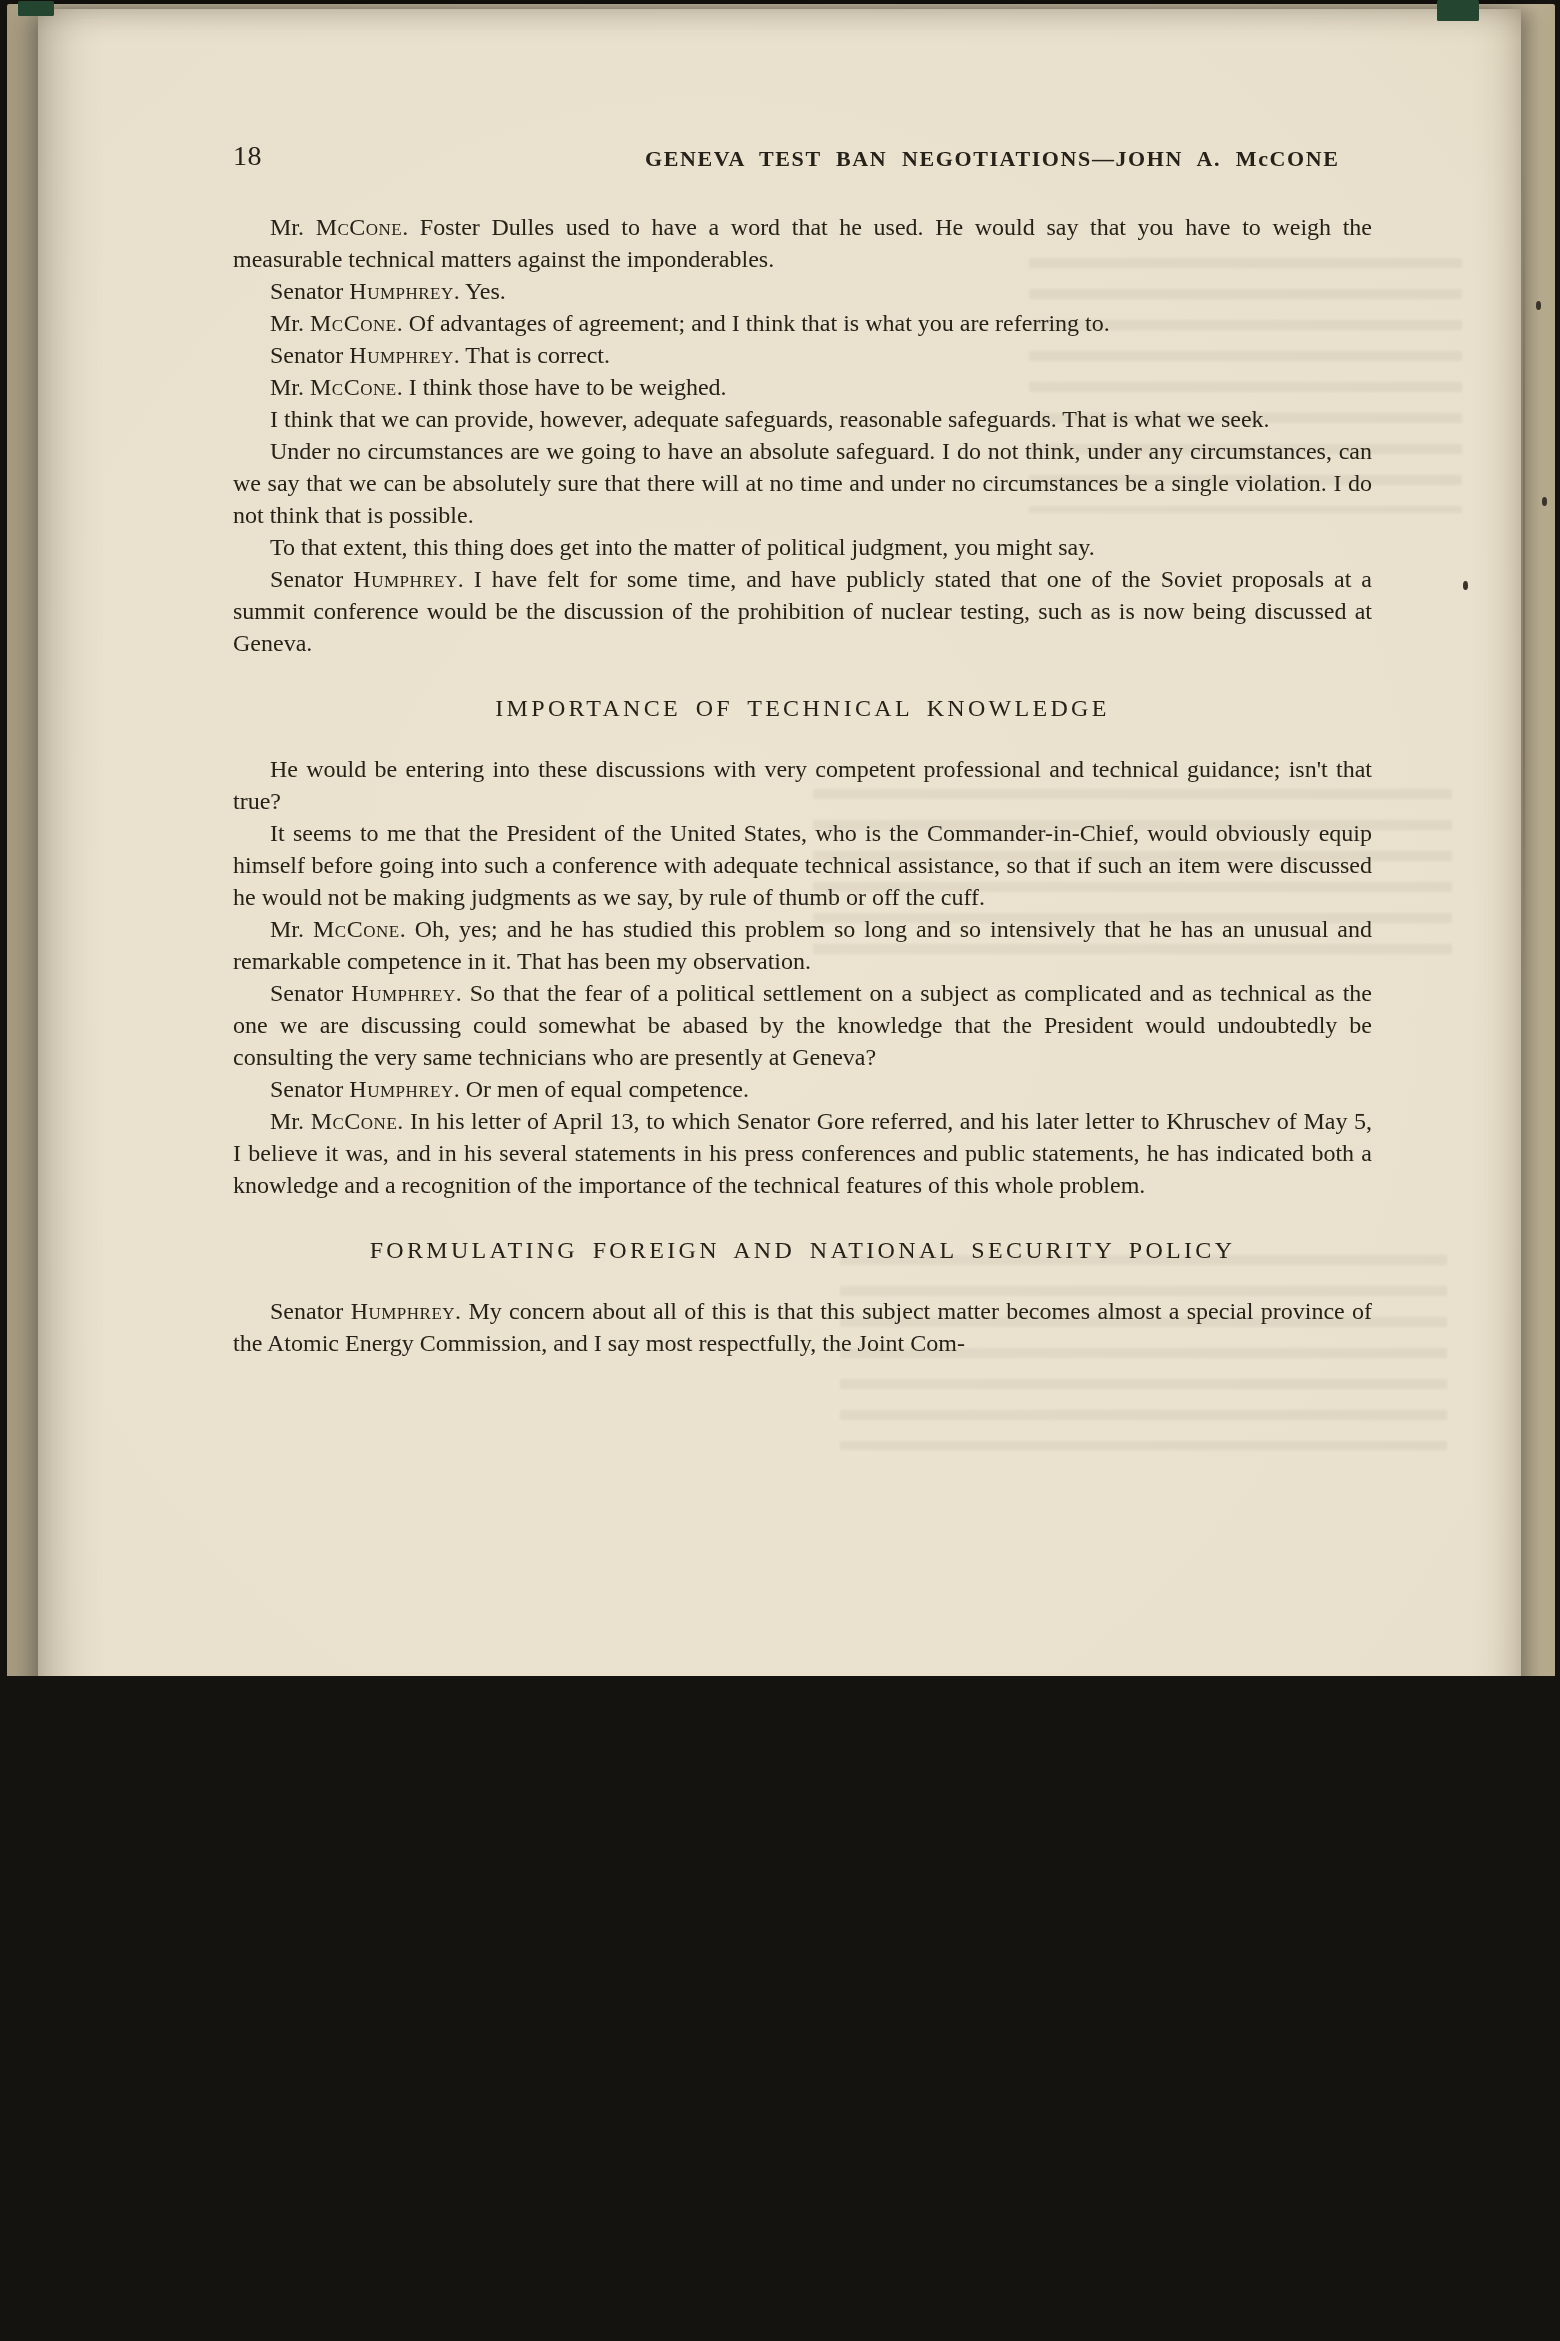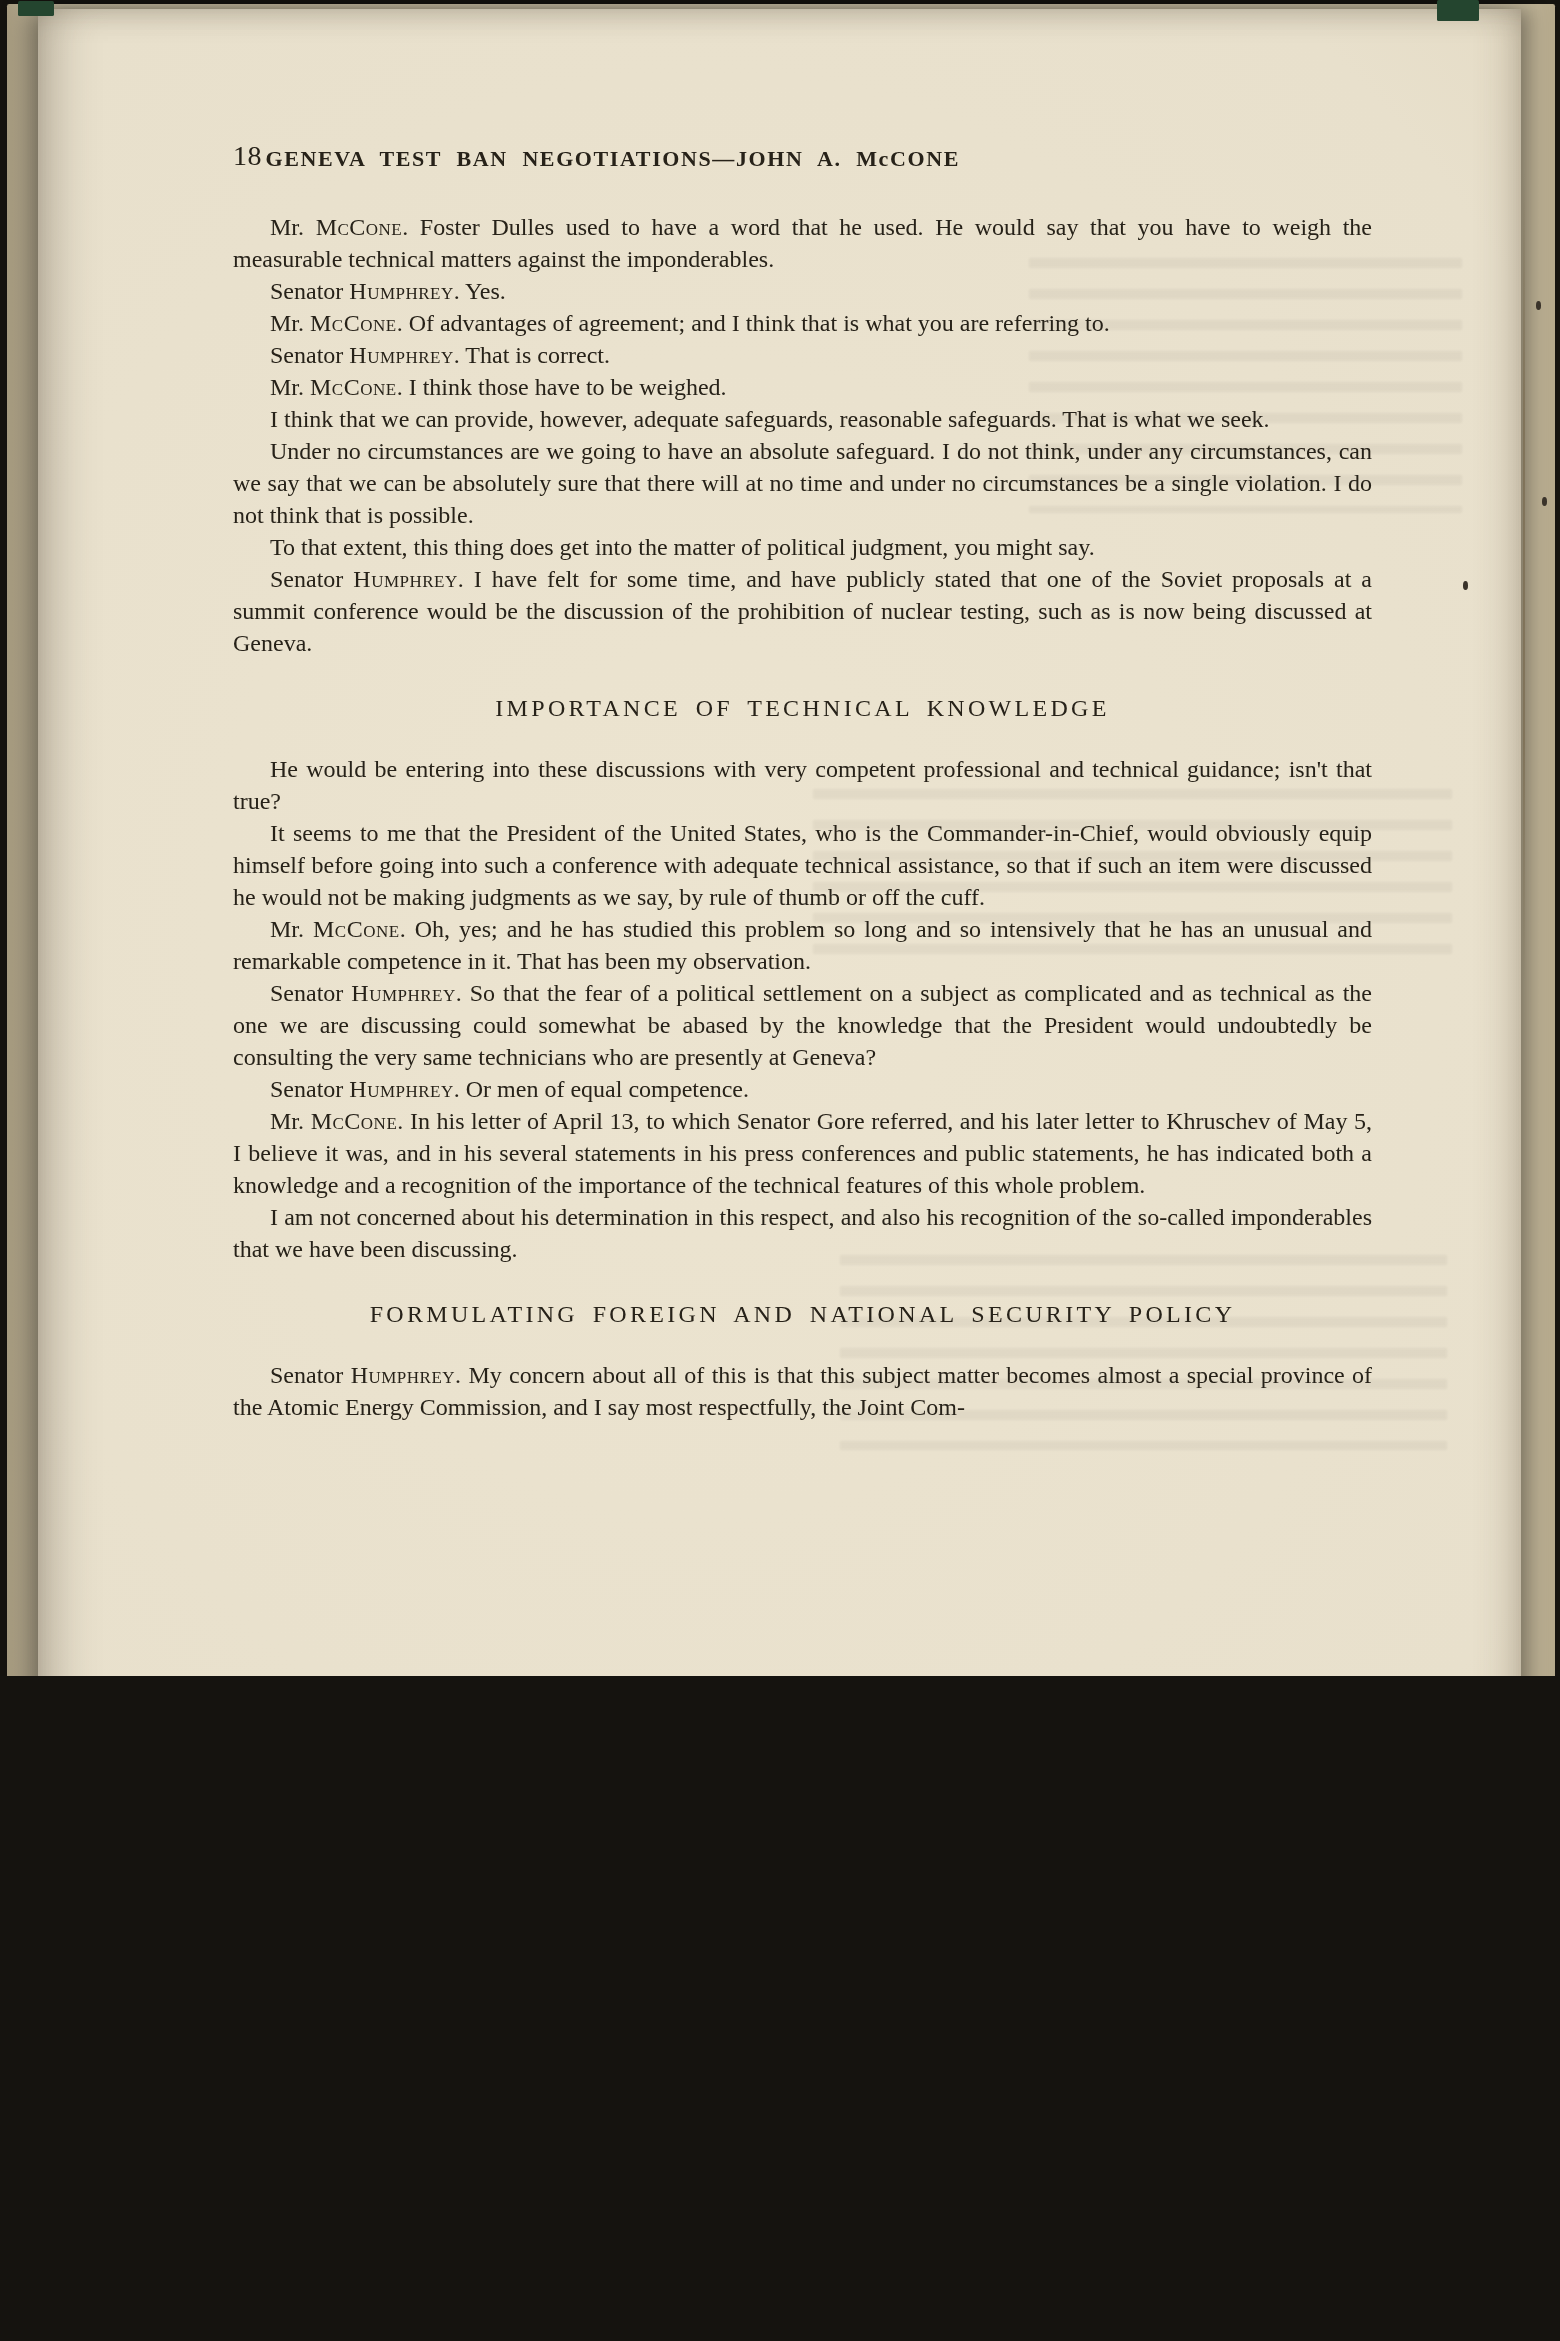--- a/index.html
+++ b/index.html
@@ -55,21 +55,21 @@
     color: var(--ink, #272219);
   }
 
   .header-row { position: relative; height: 40px; margin-bottom: 29px; }
   .page-number {
     position: absolute; left: 0; top: -2.2px;
     font-size: 28px; letter-spacing: 0.5px;
   }
   .running-header {
     position: absolute; left: 32.5px; right: 32.5px; top: 4.3px;
-    text-align: left; font-size: 22px; font-weight: bold;
+    text-align: right; font-size: 22px; font-weight: bold;
     letter-spacing: 1.6px; word-spacing: 7.6px; white-space: nowrap;
   }
 
   .para {
     margin: 0; font-size: 24px; line-height: 32px;
     text-align: justify; text-indent: 37px;
   }
   .speaker { font-variant: small-caps; letter-spacing: 0.5px; }
 
   .section-heading {
@@ -116,20 +116,19 @@
         <p class="para">Under no circumstances are we going to have an absolute safeguard. I do not think, under any circumstances, can we say that we can be absolutely sure that there will at no time and under no circumstances be a single violation. I do not think that is possible.</p>
         <p class="para">To that extent, this thing does get into the matter of political judgment, you might say.</p>
         <p class="para">Senator <span class="speaker">Humphrey</span>. I have felt for some time, and have publicly stated that one of the Soviet proposals at a summit conference would be the discussion of the prohibition of nuclear testing, such as is now being discussed at Geneva.</p>
         <h2 class="section-heading">IMPORTANCE OF TECHNICAL KNOWLEDGE</h2>
         <p class="para">He would be entering into these discussions with very competent professional and technical guidance; isn't that true?</p>
         <p class="para">It seems to me that the President of the United States, who is the Commander-in-Chief, would obviously equip himself before going into such a conference with adequate technical assistance, so that if such an item were discussed he would not be making judgments as we say, by rule of thumb or off the cuff.</p>
         <p class="para">Mr. <span class="speaker">McCone</span>. Oh, yes; and he has studied this problem so long and so intensively that he has an unusual and remarkable competence in it. That has been my observation.</p>
         <p class="para">Senator <span class="speaker">Humphrey</span>. So that the fear of a political settlement on a subject as complicated and as technical as the one we are discussing could somewhat be abased by the knowledge that the President would undoubtedly be consulting the very same technicians who are presently at Geneva?</p>
         <p class="para">Senator <span class="speaker">Humphrey</span>. Or men of equal competence.</p>
         <p class="para">Mr. <span class="speaker">McCone</span>. In his letter of April 13, to which Senator Gore referred, and his later letter to Khruschev of May 5, I believe it was, and in his several statements in his press conferences and public statements, he has indicated both a knowledge and a recognition of the importance of the technical features of this whole problem.</p>
-        <p class="para">I am not concerned about his determination in this respect, and also his recognition of the so-called imponderables that we have been discussing.</p>
         <h2 class="section-heading">FORMULATING FOREIGN AND NATIONAL SECURITY POLICY</h2>
         <p class="para">Senator <span class="speaker">Humphrey</span>. My concern about all of this is that this subject matter becomes almost a special province of the Atomic Energy Commission, and I say most respectfully, the Joint Com-</p>
       </div>
   </div>
 
 </div>
 
 
 </body></html>

